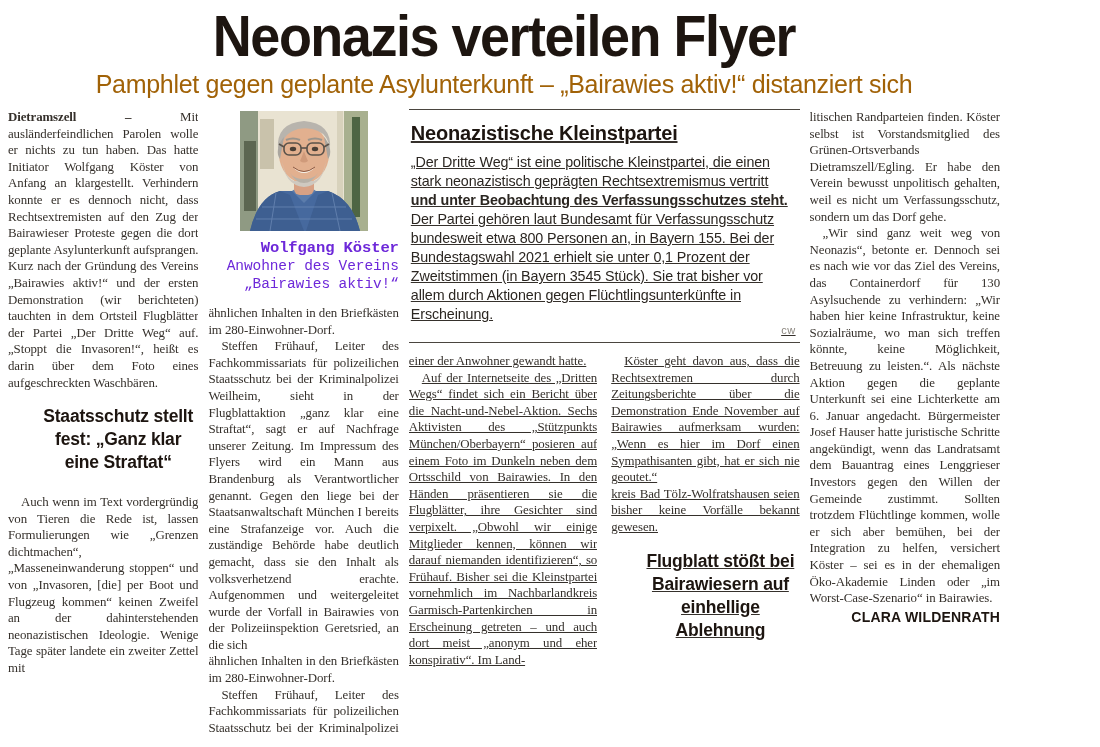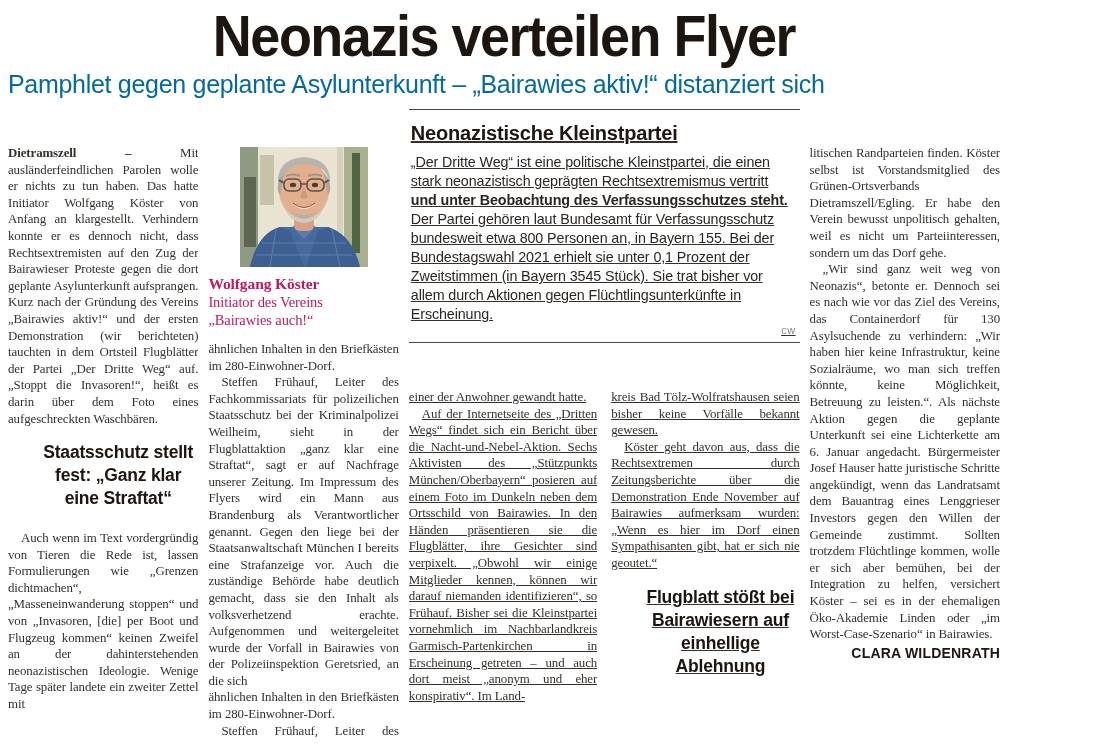--- a/index.html
+++ b/index.html
@@ -25,43 +25,42 @@
     font-weight: 800;
     font-size: 54px;
     line-height: 60px;
     letter-spacing: -1.5px;
     color: #1d1510;
     transform: scaleY(1.06);
     transform-origin: top center;
   }
   .subheadline {
     margin: 6px 0 10px 0;
-    text-align: left;
+    text-align: center;
     font-family: "Liberation Sans", sans-serif;
     font-weight: 500;
     font-size: 25px;
     letter-spacing: -0.3px;
-    color: #0369a1;
+    color: #a16207;
   }
   
   .columns {
     display: grid;
     grid-template-columns: repeat(5, 1fr);
     gap: 0 10px;
     height: 630px;
   }
   .col {
     overflow: hidden;
     font-size: 12.9px;
     line-height: 16.6px;
     text-align: justify;
     hyphens: auto;
     -webkit-hyphens: auto;
     letter-spacing: -0.1px;
-    margin-top: 36px;
   }
   .col-group {
     grid-column: 3 / span 2;
     display: flex;
     flex-direction: column;
     overflow: hidden;
     text-decoration: underline;
   }
   .subcols {
     display: grid;
@@ -86,26 +85,26 @@
   }
   
   .photo-block { margin: 2px 0 12px 0; text-align: center; }
   .photo-frame {
     width: 128px; height: 120px;
     margin: 0 auto;
     overflow: hidden;
     display: block;
   }
   .photo-caption {
-    font-family: Liberation Serif, serif;
+    font-family: Liberation Mono, monospace;
     font-size: 14.5px;
     line-height: 18px;
     margin-top: 8px;
-    text-align: left;
-    color: #be185d;
+    text-align: right;
+    color: #6d28d9;
   }
   .photo-caption .cap-name { font-weight: 700; font-size: 15.5px; }
   
   .infobox {
     border-top: 1.5px solid #4a453f;
     border-bottom: 1.5px solid #4a453f;
     padding: 10px 2px 2px 2px;
     margin-bottom: 10px;
     font-family: "Liberation Sans", sans-serif;
     text-align: left;
@@ -215,22 +214,22 @@
               <line x1="44" y1="36" x2="39" y2="33"></line>
               <line x1="84" y1="36" x2="89" y2="33"></line>
             </g>
 
             <path d="M46 29 Q53 26 60 29" stroke="#9b958c" stroke-width="2" fill="none"></path>
             <path d="M68 29 Q75 26 82 29" stroke="#9b958c" stroke-width="2" fill="none"></path>
           </svg>
         </span>
         <div class="photo-caption">
           <div class="cap-name">Wolfgang Köster</div>
-          <div class="cap-role">Initiator des Vereins</div>
-          <div class="cap-org">„Bairawies auch!“</div>
+          <div class="cap-role">Anwohner des Vereins</div>
+          <div class="cap-org">„Bairawies aktiv!“</div>
         </div>
       </div>
       <div>
           <p class="body-par">ähnlichen Inhalten in den Briefkästen im 280-Einwohner-Dorf.</p>
           <p class="body-par indent">Steffen Frühauf, Leiter des Fachkommissariats für polizeilichen Staatsschutz bei der Kriminalpolizei Weilheim, sieht in der Flugblattaktion „ganz klar eine Straftat“, sagt er auf Nachfrage unserer Zeitung. Im Impressum des Flyers wird ein Mann aus Brandenburg als Verantwortlicher genannt. Gegen den liege bei der Staatsanwaltschaft München I bereits eine Strafanzeige vor. Auch die zuständige Behörde habe deutlich gemacht, dass sie den Inhalt als volksverhetzend erachte. Aufgenommen und weitergeleitet wurde der Vorfall in Bairawies von der Polizeiinspektion Geretsried, an die sich</p>
         </div>
     <p class="body-par">ähnlichen Inhalten in den Briefkästen im 280-Einwohner-Dorf.</p>
         <p class="body-par indent">Steffen Frühauf, Leiter des Fachkommissariats für polizeilichen Staatsschutz bei der Kriminalpolizei Weilheim, sieht in der Flugblattaktion „ganz klar eine Straftat“, sagt er auf Nachfrage unserer Zeitung. Im Impressum des Flyers wird ein Mann aus Brandenburg als Verantwortlicher genannt. Gegen den liege bei der Staatsanwaltschaft München I bereits eine Strafanzeige vor. Auch die zuständige Behörde habe deutlich gemacht, dass sie den Inhalt als volksverhetzend erachte. Aufgenommen und weitergeleitet wurde der Vorfall in Bairawies von der Polizeiinspektion Geretsried, an die sich</p>
       </div>
 
@@ -239,29 +238,29 @@
         <h3 class="infobox-title">Neonazistische Kleinstpartei</h3>
         <p class="infobox-text"><span>„Der Dritte Weg“ ist eine politische Kleinstpartei, die einen stark neonazistisch geprägten Rechtsextremismus vertritt </span><b>und unter Beobachtung des Verfassungsschutzes steht.</b><span> Der Partei gehören laut Bundesamt für Verfassungsschutz bundesweit etwa 800 Personen an, in Bayern 155. Bei der Bundestagswahl 2021 erhielt sie unter 0,1 Prozent der Zweitstimmen (in Bayern 3545 Stück). Sie trat bisher vor allem durch Aktionen gegen Flüchtlingsunterkünfte in Erscheinung.</span></p>
         <span class="infobox-credit">cw</span>
       </div>
       <div class="subcols">
         <div class="col">
             <p class="body-par">einer der Anwohner gewandt hatte.</p>
             <p class="body-par indent">Auf der Internetseite des „Dritten Wegs“ findet sich ein Bericht über die Nacht-und-Nebel-Aktion. Sechs Aktivisten des „Stützpunkts München/Oberbayern“ posieren auf einem Foto im Dunkeln neben dem Ortsschild von Bairawies. In den Händen präsentieren sie die Flugblätter, ihre Gesichter sind verpixelt. „Obwohl wir einige Mitglieder kennen, können wir darauf niemanden identifizieren“, so Frühauf. Bisher sei die Kleinstpartei vornehmlich im Nachbarlandkreis Garmisch-Partenkirchen in Erscheinung getreten – und auch dort meist „anonym und eher konspirativ“. Im Land-</p>
           </div>
         <div class="col">
+            <p class="body-par indent">Köster geht davon aus, dass die Rechtsextremen durch Zeitungsberichte über die Demonstration Ende November auf Bairawies aufmerksam wurden: „Wenn es hier im Dorf einen Sympathisanten gibt, hat er sich nie geoutet.“</p>
             <p class="body-par">kreis Bad Tölz-Wolfratshausen seien bisher keine Vorfälle bekannt gewesen.</p>
-            <p class="body-par indent">Köster geht davon aus, dass die Rechtsextremen durch Zeitungsberichte über die Demonstration Ende November auf Bairawies aufmerksam wurden: „Wenn es hier im Dorf einen Sympathisanten gibt, hat er sich nie geoutet.“</p>
             <h3 class="col-subhead">Flugblatt stößt bei<br>Bairawiesern auf<br>einhellige Ablehnung</h3>
           </div>
       </div>
     </div>
 
     <div class="col">
       <div>
-          <p class="body-par">litischen Randparteien finden. Köster selbst ist Vorstandsmitglied des Grünen-Ortsverbands Dietramszell/Egling. Er habe den Verein bewusst unpolitisch gehalten, weil es nicht um Parteiinteressen, sondern um das Dorf gehe.</p>
+          <p class="body-par">litischen Randparteien finden. Köster selbst ist Vorstandsmitglied des Grünen-Ortsverbands Dietramszell/Egling. Er habe den Verein bewusst unpolitisch gehalten, weil es nicht um Verfassungsschutz, sondern um das Dorf gehe.</p>
           <p class="body-par indent">„Wir sind ganz weit weg von Neonazis“, betonte er. Dennoch sei es nach wie vor das Ziel des Vereins, das Containerdorf für 130 Asylsuchende zu verhindern: „Wir haben hier keine Infrastruktur, keine Sozialräume, wo man sich treffen könnte, keine Möglichkeit, Betreuung zu leisten.“. Als nächste Aktion gegen die geplante Unterkunft sei eine Lichterkette am 6. Januar angedacht. Bürgermeister Josef Hauser hatte juristische Schritte angekündigt, wenn das Landratsamt dem Bauantrag eines Lenggrieser Investors gegen den Willen der Gemeinde zustimmt. Sollten trotzdem Flüchtlinge kommen, wolle er sich aber bemühen, bei der Integration zu helfen, versichert Köster – sei es in der ehemaligen Öko-Akademie Linden oder „im Worst-Case-Szenario“ in Bairawies.</p>
         </div>
       <div class="byline">CLARA WILDENRATH</div>
     </div>
 
   </div>
 </div>
 
 </body></html>

